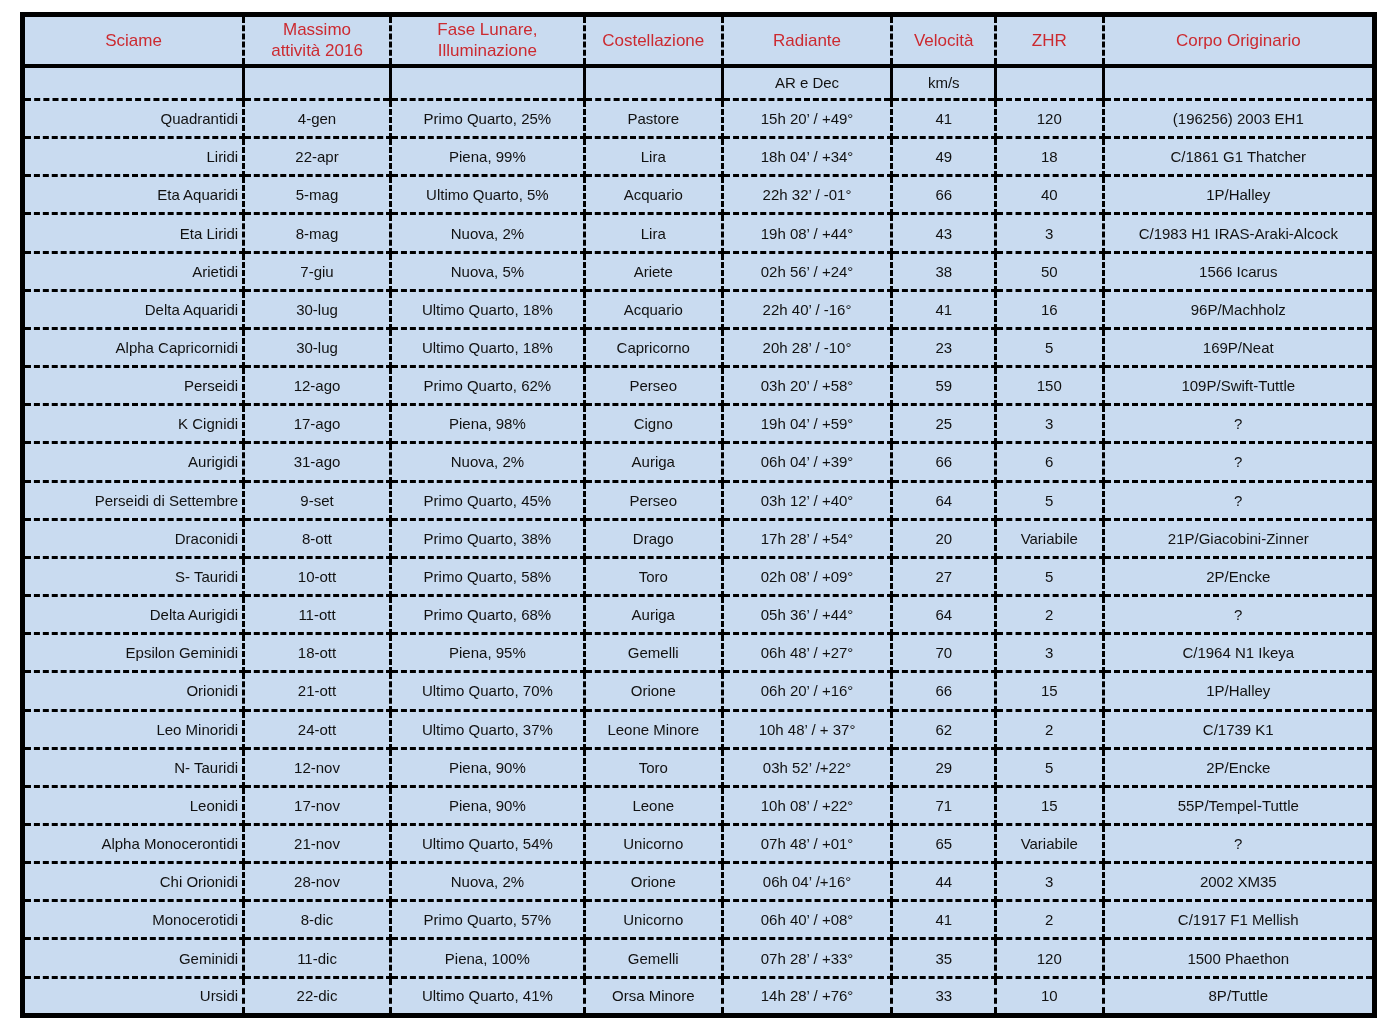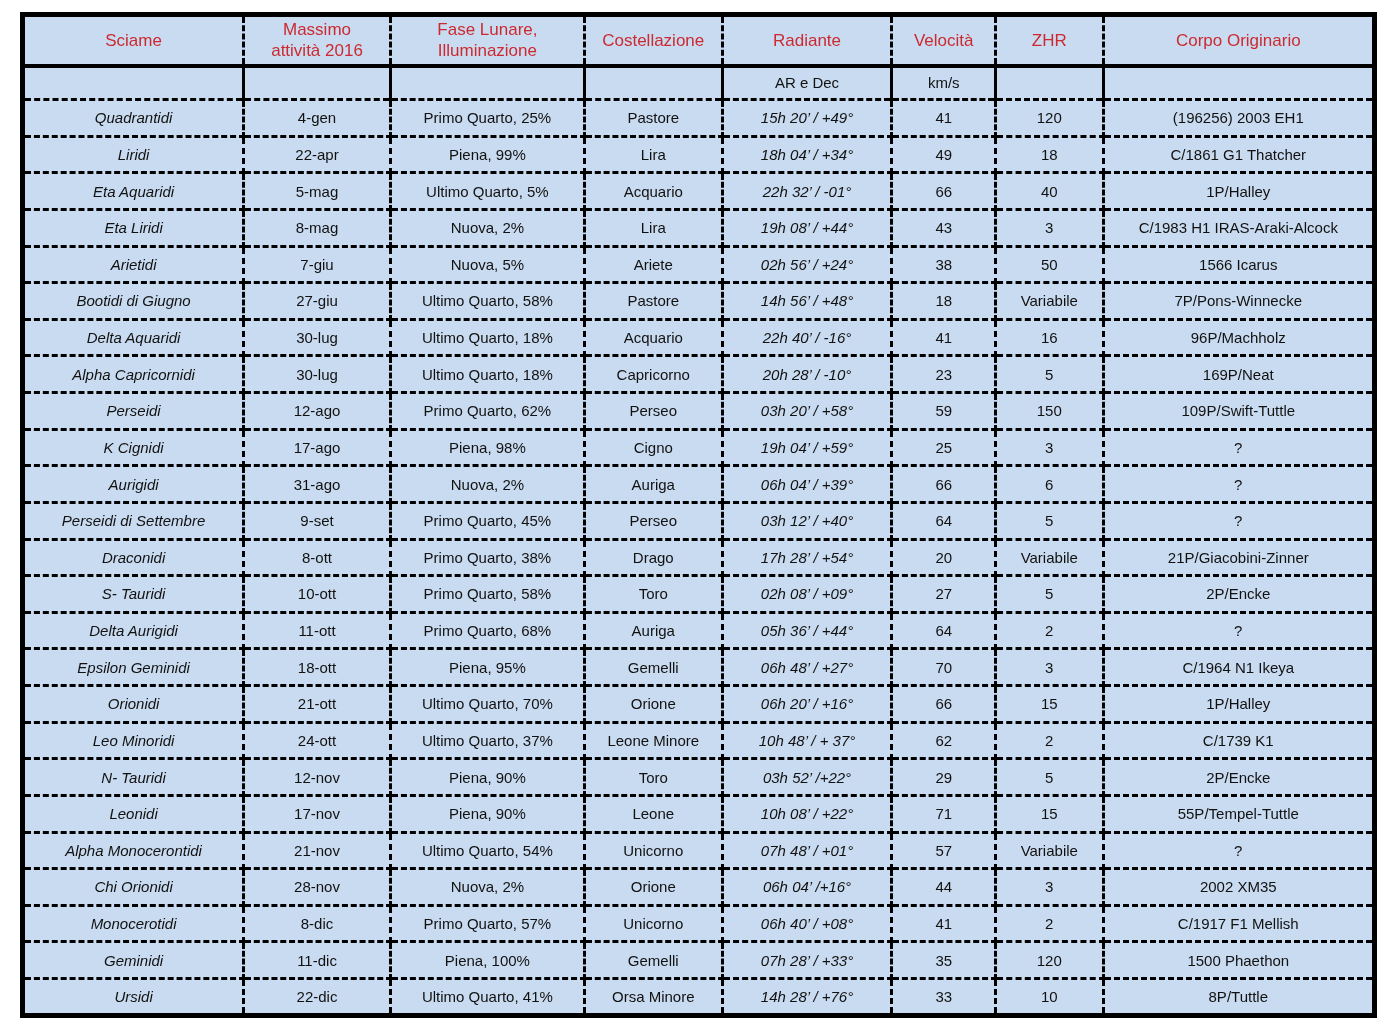--- a/index.html
+++ b/index.html
@@ -47,27 +47,27 @@
   tbody td{
     height:32px;
     font-size:15px;
     border-right:3px dashed var(--border);
     border-bottom:3px dashed var(--border);
   }
   tr.main-header th:last-child,
   tr.sub-header th:last-child,
   tbody td:last-child{border-right:none;}
   tbody tr:last-child td{border-bottom:none;}
-  tbody td.col-sciame{font-style:italic;}
+  tbody td.col-sciame{text-align:right;}
   
   .col-sciame{width:220px;}
   .col-massimo{width:146px;}
   .col-fase{width:193px;}
   .col-costellazione{width:137px;}
-  .col-radiante{width:169px;font-style:italic;}
+  .col-radiante{width:169px;}
   .col-velocita{width:103px;}
   .col-zhr{width:107px;}
   .col-corpo{width:270px;}
 </style>
 </head>
 <body>
 
 <div class="page">
   <table class="meteor-table">
     <colgroup>
@@ -149,30 +149,20 @@
           <td class="col-sciame">Arietidi</td>
           <td class="col-massimo">7-giu</td>
           <td class="col-fase">Nuova, 5%</td>
           <td class="col-costellazione">Ariete</td>
           <td class="col-radiante">02h 56’ / +24°</td>
           <td class="col-velocita">38</td>
           <td class="col-zhr">50</td>
           <td class="col-corpo">1566 Icarus</td>
         </tr>
         <tr>
-          <td class="col-sciame">Bootidi di Giugno</td>
-          <td class="col-massimo">27-giu</td>
-          <td class="col-fase">Ultimo Quarto, 58%</td>
-          <td class="col-costellazione">Pastore</td>
-          <td class="col-radiante">14h 56’ / +48°</td>
-          <td class="col-velocita">18</td>
-          <td class="col-zhr">Variabile</td>
-          <td class="col-corpo">7P/Pons-Winnecke</td>
-        </tr>
-        <tr>
           <td class="col-sciame">Delta Aquaridi</td>
           <td class="col-massimo">30-lug</td>
           <td class="col-fase">Ultimo Quarto, 18%</td>
           <td class="col-costellazione">Acquario</td>
           <td class="col-radiante">22h 40’ / -16°</td>
           <td class="col-velocita">41</td>
           <td class="col-zhr">16</td>
           <td class="col-corpo">96P/Machholz</td>
         </tr>
         <tr>
@@ -304,21 +294,21 @@
           <td class="col-velocita">71</td>
           <td class="col-zhr">15</td>
           <td class="col-corpo">55P/Tempel-Tuttle</td>
         </tr>
         <tr>
           <td class="col-sciame">Alpha Monocerontidi</td>
           <td class="col-massimo">21-nov</td>
           <td class="col-fase">Ultimo Quarto, 54%</td>
           <td class="col-costellazione">Unicorno</td>
           <td class="col-radiante">07h 48’ / +01°</td>
-          <td class="col-velocita">57</td>
+          <td class="col-velocita">65</td>
           <td class="col-zhr">Variabile</td>
           <td class="col-corpo">?</td>
         </tr>
         <tr>
           <td class="col-sciame">Chi Orionidi</td>
           <td class="col-massimo">28-nov</td>
           <td class="col-fase">Nuova, 2%</td>
           <td class="col-costellazione">Orione</td>
           <td class="col-radiante">06h 04’ /+16°</td>
           <td class="col-velocita">44</td>

